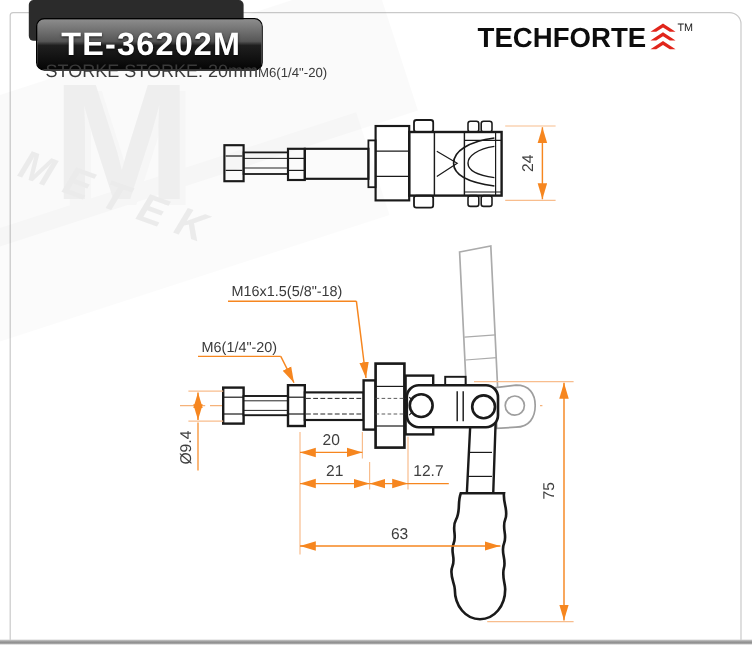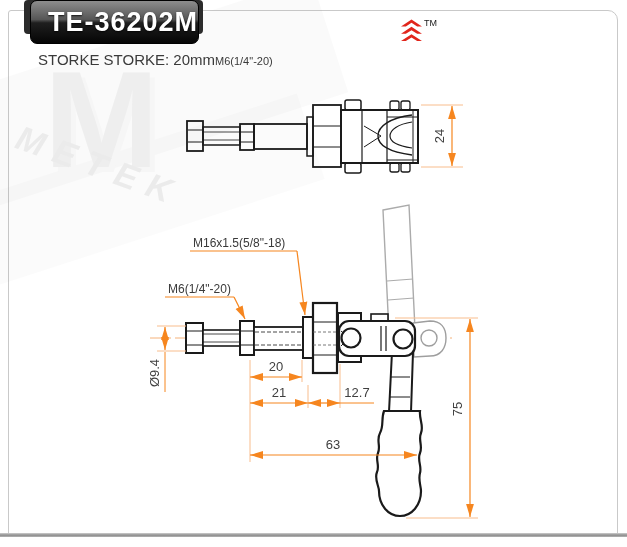--- a/index.html
+++ b/index.html
@@ -16,25 +16,25 @@
   .wm-band2{position:absolute;left:-60px;top:150px;width:380px;height:90px;
          background:rgba(120,120,120,0.03);transform:rotate(-18deg);}
   .wm-m{position:absolute;left:44px;top:50px;font-size:138px;font-weight:700;
          color:#eeeeee;text-shadow:5px 5px 0 #f6f6f6;line-height:1;}
   .wm-metek{position:absolute;left:24px;top:118px;font-size:34px;font-weight:700;
          font-style:italic;letter-spacing:11px;color:#ebebeb;transform:rotate(20deg);
          transform-origin:left top;}
   
   .badge-back{position:absolute;left:24px;top:0px;width:179px;height:34px;
          background:#2b2b2b;border-radius:4px;}
-  .badge{position:absolute;left:30px;top:0;width:167px;height:42px;
+  .badge{position:absolute;left:30px;top:15px;width:167px;height:42px;
          background:linear-gradient(180deg,#8d8d8d 0%,#565656 44%,#1f1f1f 52%,#050505 100%);
          border:1px solid #000;border-radius:7px;color:#fff;font-size:27px;font-weight:700;
-         letter-spacing:1px;text-align:right;line-height:42px;
-         text-shadow:0 1px 2px rgba(0,0,0,0.8);}
+         letter-spacing:1px;text-align:left;line-height:42px;
+         text-shadow:0 1px 2px rgba(0,0,0,0.8);padding-left:20px;}
   
   .brand{position:absolute;left:398px;top:18px;display:flex;align-items:flex-start;}
   .brand-name{font-size:23px;font-weight:700;color:#0d0d0d;letter-spacing:0px;line-height:26px;}
   .brand-chevrons{margin:1px 1px 0 2px;}
   .brand-tm{font-size:9px;font-weight:400;color:#1a1a1a;margin-top:0px;}
   
   .subtitle{position:absolute;left:38px;top:51px;color:#3a3a3a;font-size:15px;}
   .subtitle .suffix{font-size:11px;color:#3a3a3a;}
   
   svg.drawing{position:absolute;left:0;top:0;}
@@ -51,20 +51,21 @@
 
   <div class="wm-band"></div>
   <div class="wm-band2"></div>
   <div class="wm-m">M</div>
   <div class="wm-metek">METEK</div>
 
   <div class="badge-back"></div>
   <div class="badge">TE-36202M</div>
 
   <div class="brand">
+    <span class="brand-name">TECHFORTE</span>
     <svg class="brand-chevrons" width="23" height="24" viewBox="0 0 22 22">
       <path d="M11,0 L21,6.6 H16.4 L11,3.2 L5.6,6.6 H1 Z" fill="#e1251b"></path>
       <path d="M11,7 L21,13.6 H16.4 L11,10.2 L5.6,13.6 H1 Z" fill="#e1251b"></path>
       <path d="M11,14 L21,20.6 H16.4 L11,17.2 L5.6,20.6 H1 Z" fill="#e1251b"></path>
     </svg>
     <span class="brand-tm">TM</span>
   </div>
 
   <div class="subtitle">
     <span>STORKE STORKE: 20mm</span><span class="suffix">M6(1/4"-20)</span>

